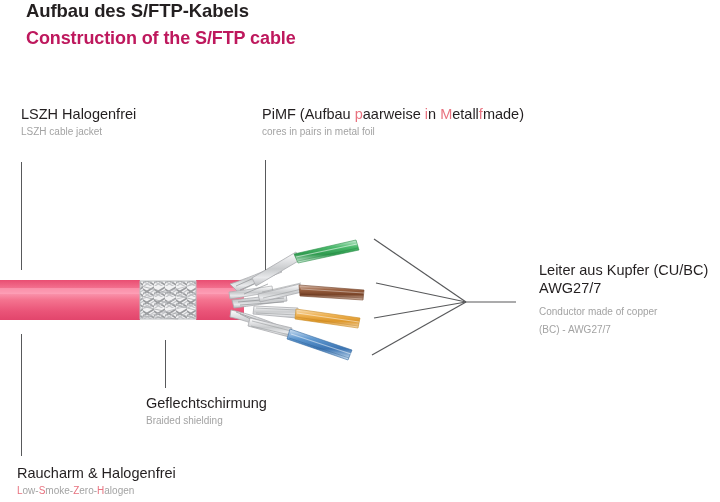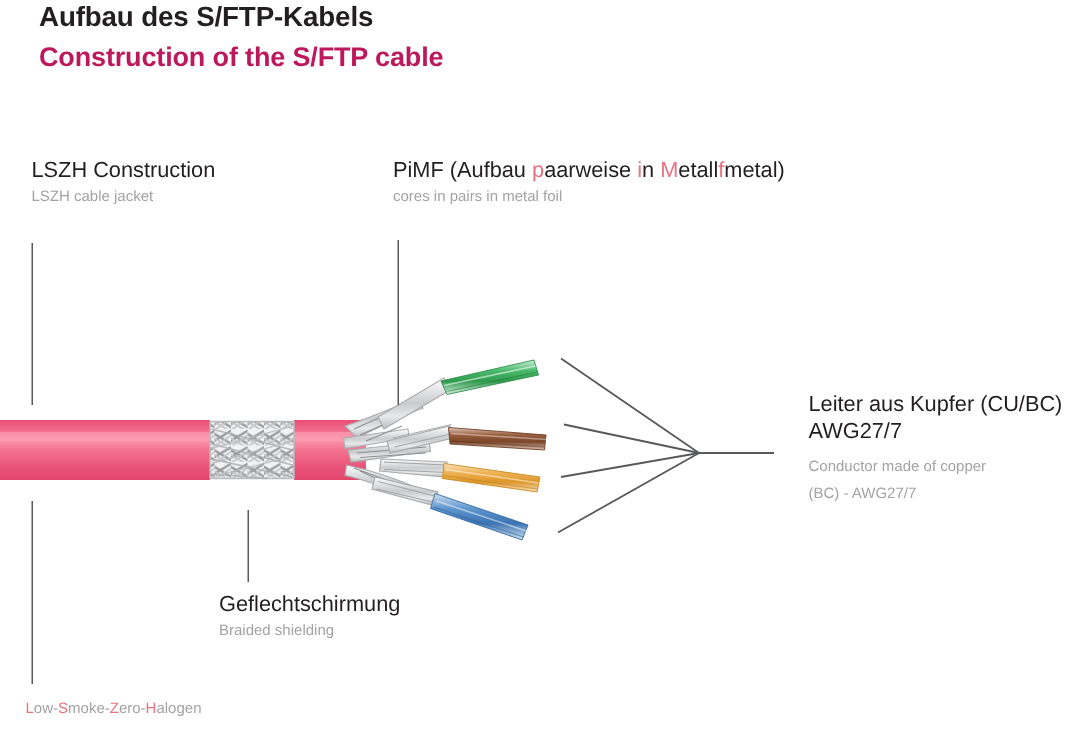--- a/index.html
+++ b/index.html
@@ -202,38 +202,39 @@
       <path d="M466,302 L516,302"></path>
     </g>
   </svg>
 
   <div class="leader-v" style="left:21px;  top:162px; height:108px;"></div>
   <div class="leader-v" style="left:265px; top:160px; height:110px;"></div>
   <div class="leader-v" style="left:165px; top:340px; height:48px;"></div>
   <div class="leader-v" style="left:21px;  top:334px; height:122px;"></div>
 
   <div class="label-block" style="left:21px; top:105px;">
-    <div class="lbl-de">LSZH Construction</div>
+    <div class="lbl-de">LSZH Halogenfrei</div>
     <div class="lbl-en">LSZH cable jacket</div>
   </div>
 
   <div class="label-block" style="left:262px; top:105px;">
-    <div class="lbl-de"><span>PiMF (Aufbau </span><span class="hl">p</span><span>aarweise </span><span class="hl">i</span><span>n </span><span class="hl">M</span><span>etall</span><span class="hl">f</span><span>metal)</span></div>
+    <div class="lbl-de"><span>PiMF (Aufbau </span><span class="hl">p</span><span>aarweise </span><span class="hl">i</span><span>n </span><span class="hl">M</span><span>etall</span><span class="hl">f</span><span>made)</span></div>
     <div class="lbl-en">cores in pairs in metal foil</div>
   </div>
 
   <div class="label-block" style="left:539px; top:261px;">
     <div class="lbl-de">Leiter aus Kupfer (CU/BC)</div>
     <div class="lbl-de">AWG27/7</div>
     <div class="lbl-en" style="margin-top:6px;">Conductor made of copper</div>
     <div class="lbl-en">(BC) - AWG27/7</div>
   </div>
 
   <div class="label-block" style="left:146px; top:394px;">
     <div class="lbl-de">Geflechtschirmung</div>
     <div class="lbl-en" style="margin-top:0;">Braided shielding</div>
   </div>
 
   <div class="label-block" style="left:17px; top:464px;">
+    <div class="lbl-de">Raucharm &amp; Halogenfrei</div>
     <div class="lbl-en"><span class="hl">L</span><span>ow-</span><span class="hl">S</span><span>moke-</span><span class="hl">Z</span><span>ero-</span><span class="hl">H</span><span>alogen</span></div>
   </div>
 
 </div>
 
 </body></html>

